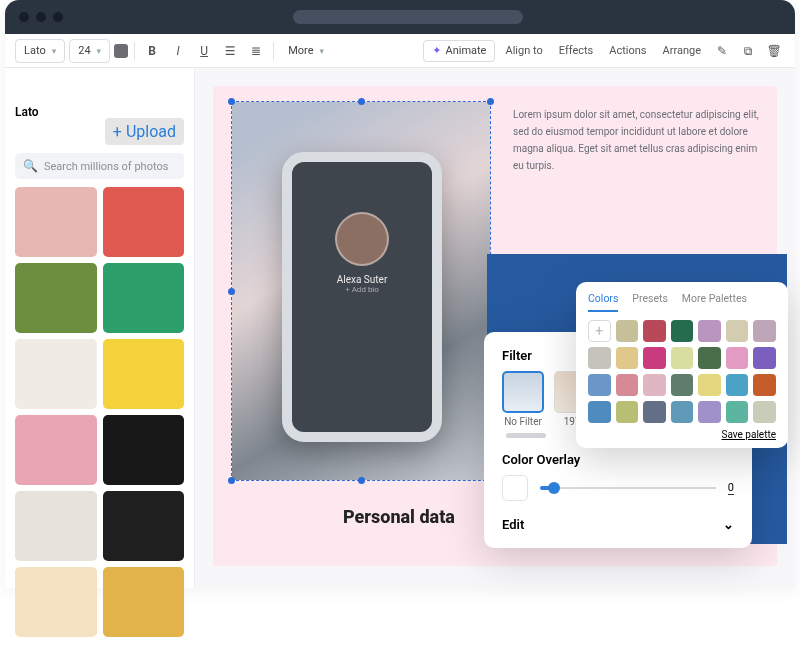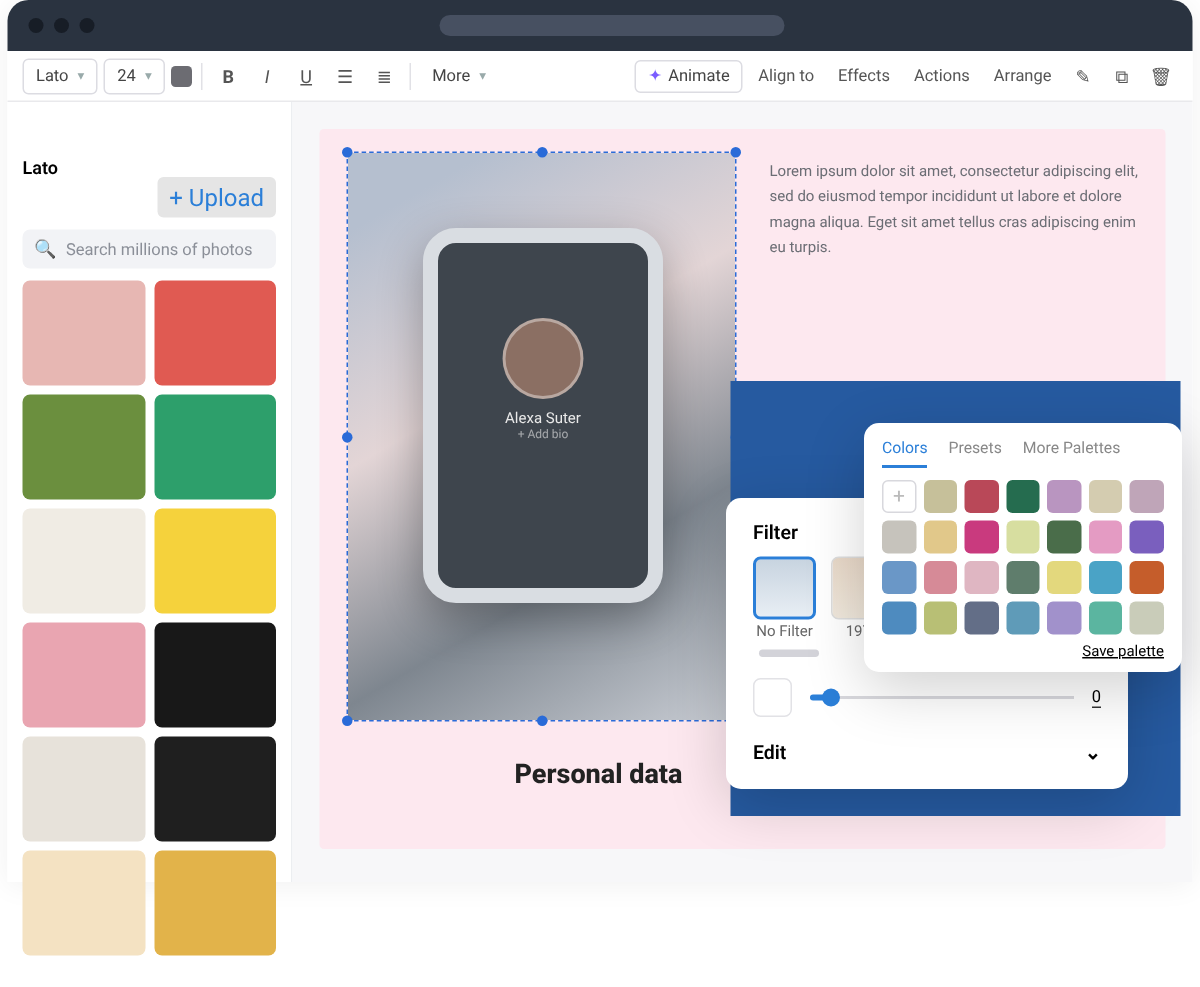--- a/index.html
+++ b/index.html
@@ -47,21 +47,21 @@
 
 .canvas { flex: 1; background: #f7f7f9; padding: 18px; position: relative; }
 .page { background: #fde8ef; border-radius: 3px; width: 100%; height: 480px; padding: 20px 24px; position: relative; }
 .sel-box { position: absolute; left: 18px; top: 15px; width: 260px; height: 380px; border: 1px dashed #2a6bd8; }
 .handle { position: absolute; width: 7px; height: 7px; background: #2a6bd8; border-radius: 50%; }
 .h-tl { top: -4px; left: -4px; } .h-tr { top: -4px; right: -4px; }
 .h-bl { bottom: -4px; left: -4px; } .h-br { bottom: -4px; right: -4px; }
 .h-tm { top: -4px; left: 50%; margin-left: -3px; } .h-bm { bottom: -4px; left: 50%; margin-left: -3px; }
 .h-ml { top: 50%; left: -4px; margin-top: -3px; } .h-mr { top: 50%; right: -4px; margin-top: -3px; }
 .sel-img { position: absolute; inset: 0; background: linear-gradient(150deg, #b5bfcf 10%, #e3d5d6 40%, #7e868f 70%, #c9cdd4 100%); border-radius: 2px; overflow: hidden; }
-.phone { position: absolute; left: 50px; top: 50px; width: 160px; height: 250px; border-radius: 22px; background: #3e454d; border: 10px solid #d9dde2; box-shadow: 0 10px 30px rgba(0,0,0,.3); }
+.phone { position: absolute; left: 50px; top: 50px; width: 160px; height: 290px; border-radius: 22px; background: #3e454d; border: 10px solid #d9dde2; box-shadow: 0 10px 30px rgba(0,0,0,.3); }
 .phone-av { width: 54px; height: 54px; border-radius: 50%; background: #8b6f63; margin: 50px auto 8px; border: 2px solid rgba(255,255,255,.4); }
 .phone-t { text-align: center; color: #e9e9e9; font-size: 10px; }
 
 .lorem { position: absolute; left: 300px; top: 20px; width: 250px; font-size: 10px; line-height: 1.7; color: #6b6d74; }
 .heading { position: absolute; left: 130px; top: 420px; font-size: 18px; font-weight: 800; color: #222; }
 .blue-block { position: absolute; right: -10px; top: 168px; width: 300px; height: 290px; background: #265aa0; }
 
 
 .panel-filter { position: absolute; right: 48px; top: 332px; width: 268px; background: #fff; border-radius: 10px; box-shadow: 0 10px 40px rgba(0,0,0,.18); padding: 16px 18px; z-index: 5; font-size: 12px; }
 .pf-title { font-weight: 600; font-size: 13px; margin-bottom: 8px; }
@@ -197,20 +197,21 @@
     <div class="pf-th sel">
       <div class="img"></div>
       <div class="lbl">No Filter</div>
     </div>
     <div class="pf-th">
       <div class="img" style="background:linear-gradient(#e8d8c8,#f0e8dc)"></div>
       <div class="lbl">1977</div>
     </div>
   </div>
   <div class="pf-scroll"></div>
+  <div class="pf-sec">Color Overlay</div>
   <div class="co-row">
     <div class="co-sw"></div>
     <div class="slider">
       <div class="slider-handle"></div>
     </div>
     <div class="co-val">0</div>
   </div>
   <div class="edit-row">
     <span>Edit</span>
     <span>⌄</span>

